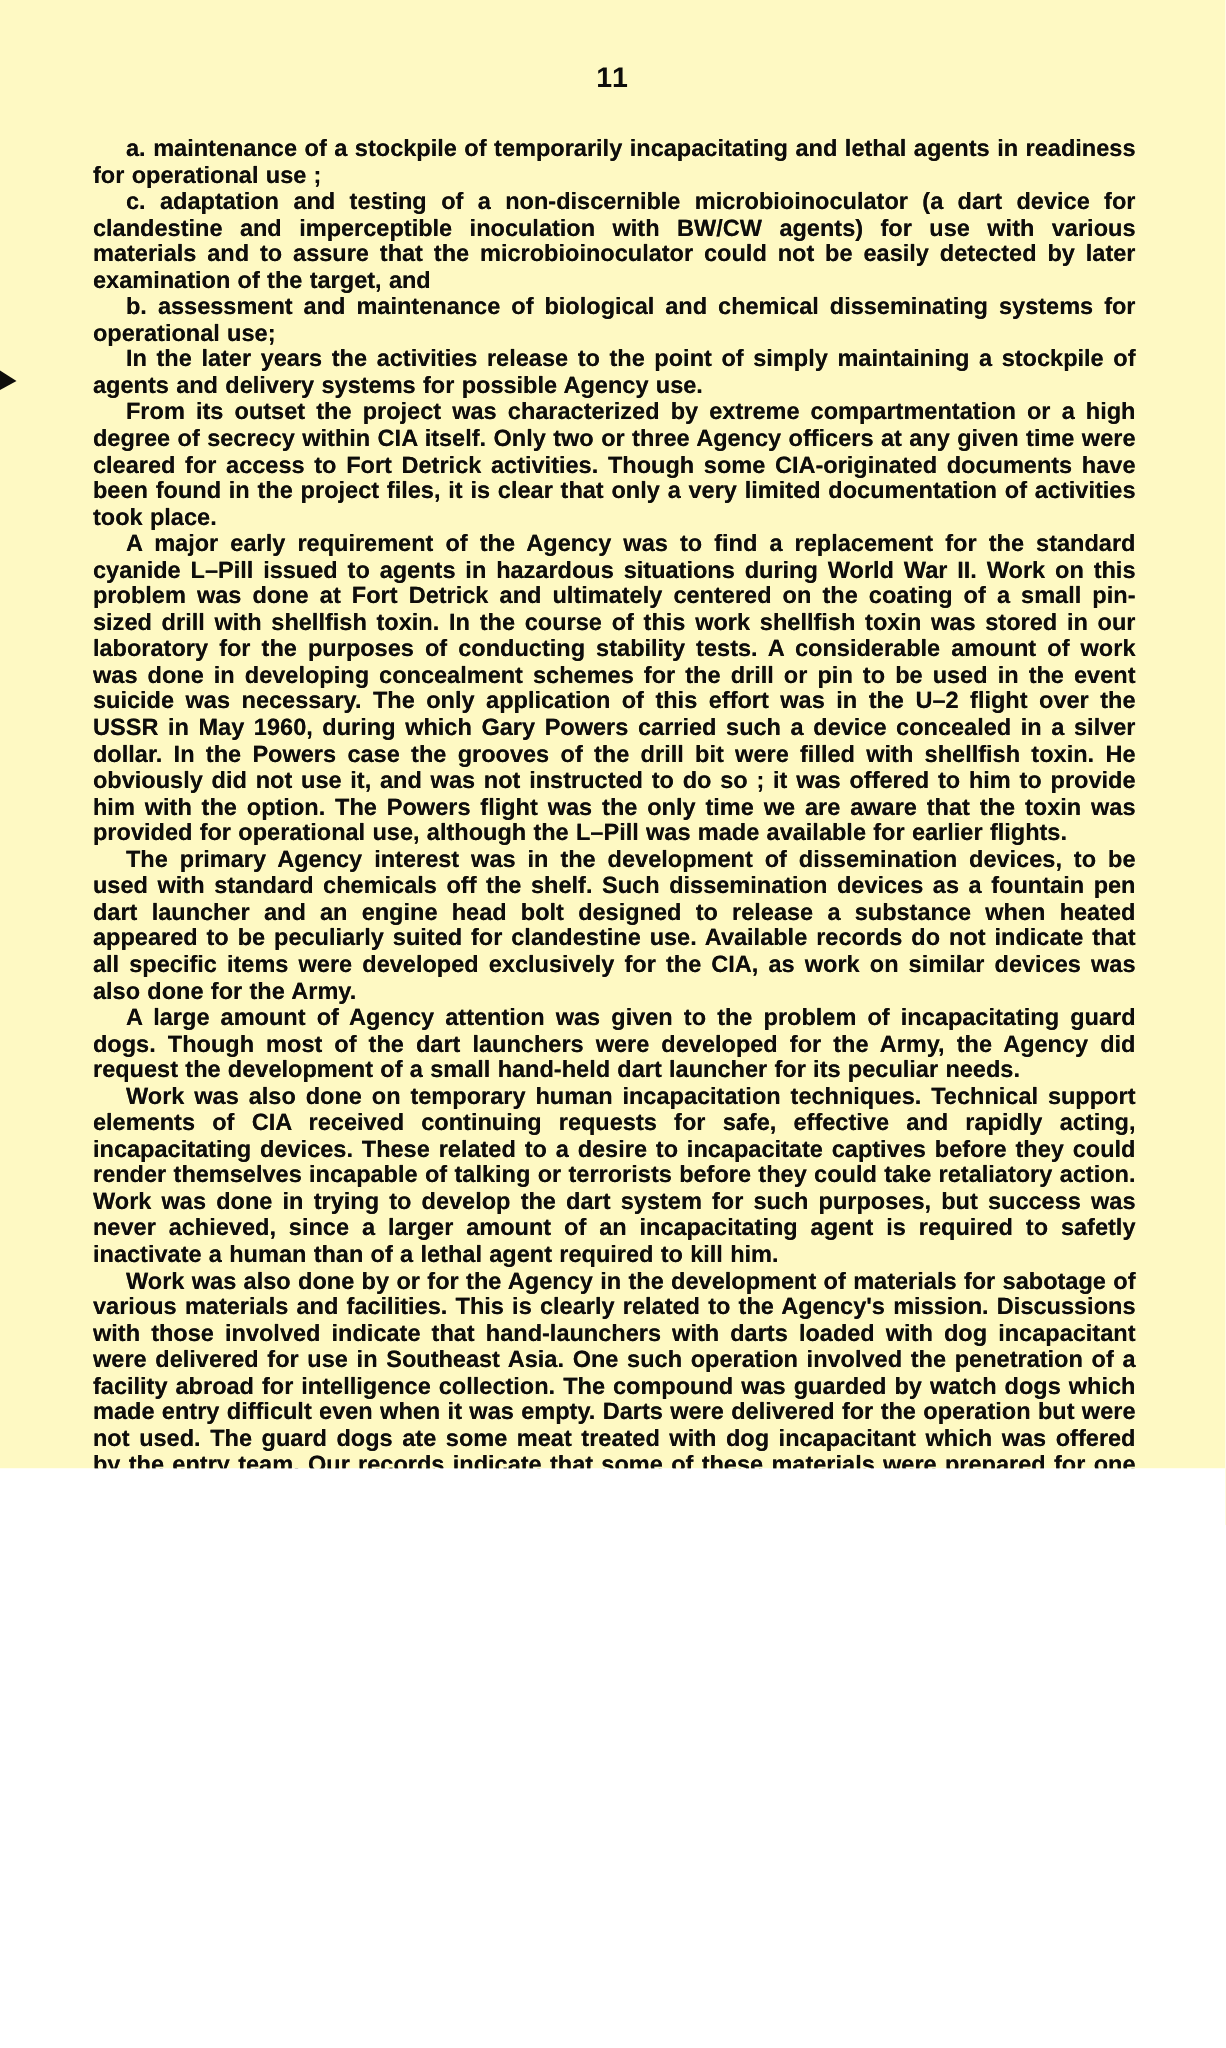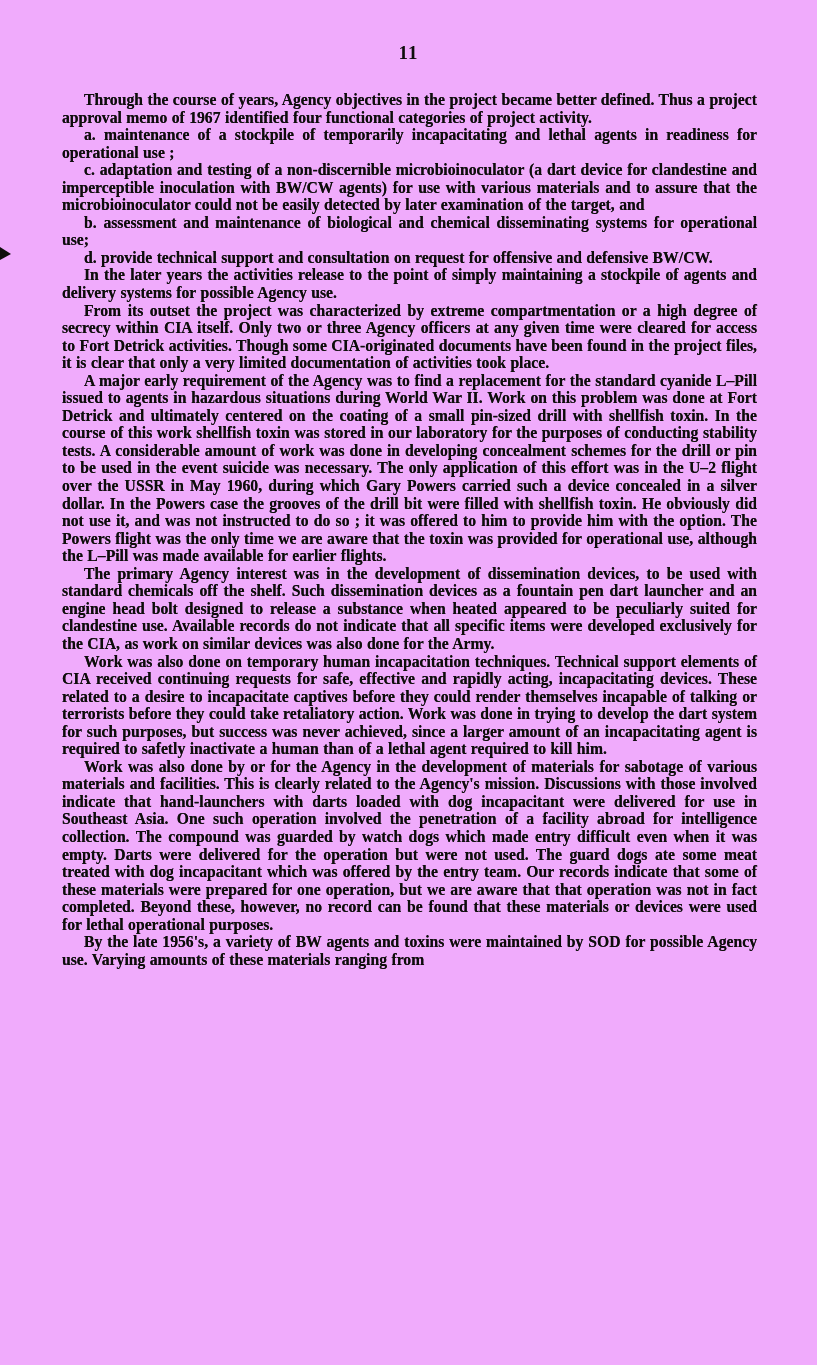--- a/index.html
+++ b/index.html
@@ -3,24 +3,24 @@
 <meta charset="utf-8">
 <style>
   html, body {
     margin: 0;
     padding: 0;
     background: #ffffff;
   }
   .page {
     position: relative;
     width: 817px;
-    height: 1365px;
-    background: #f0abfc;
+    height: 979px;
+    background: #fef9c3;
     overflow: hidden;
-    font-family: Liberation Serif, serif;
+    font-family: Liberation Sans, sans-serif;
     color: #0e0d0b;
   }
   .page-number {
     position: absolute;
     top: 42px;
     left: 0;
     right: 0;
     text-align: center;
     font-size: 19px;
     font-weight: bold;
@@ -54,26 +54,25 @@
     border-left: 11px solid #0e0d0b;
   }
 </style>
 </head>
 <body>
 
 <div class="page">
   <div class="page-number">11</div>
   <div class="margin-mark"></div>
   <div class="content">
-    <p>Through the course of years, Agency objectives in the project became better defined. Thus a project approval memo of 1967 identified four functional categories of project activity.</p>
     <p>a. maintenance of a stockpile of temporarily incapacitating and lethal agents in readiness for operational use ;</p>
     <p>c. adaptation and testing of a non-discernible microbioinoculator (a dart device for clandestine and imperceptible inoculation with BW/CW agents) for use with various materials and to assure that the microbioinoculator could not be easily detected by later examination of the target, and</p>
     <p>b. assessment and maintenance of biological and chemical disseminating systems for operational use;</p>
-    <p>d. provide technical support and consultation on request for offensive and defensive BW/CW.</p>
     <p>In the later years the activities release to the point of simply maintaining a stockpile of agents and delivery systems for possible Agency use.</p>
     <p>From its outset the project was characterized by extreme compartmentation or a high degree of secrecy within CIA itself. Only two or three Agency officers at any given time were cleared for access to Fort Detrick activities. Though some CIA-originated documents have been found in the project files, it is clear that only a very limited documentation of activities took place.</p>
     <p>A major early requirement of the Agency was to find a replacement for the standard cyanide L–Pill issued to agents in hazardous situations during World War II. Work on this problem was done at Fort Detrick and ultimately centered on the coating of a small pin-sized drill with shellfish toxin. In the course of this work shellfish toxin was stored in our laboratory for the purposes of conducting stability tests. A considerable amount of work was done in developing concealment schemes for the drill or pin to be used in the event suicide was necessary. The only application of this effort was in the U–2 flight over the USSR in May 1960, during which Gary Powers carried such a device concealed in a silver dollar. In the Powers case the grooves of the drill bit were filled with shellfish toxin. He obviously did not use it, and was not instructed to do so ; it was offered to him to provide him with the option. The Powers flight was the only time we are aware that the toxin was provided for operational use, although the L–Pill was made available for earlier flights.</p>
     <p>The primary Agency interest was in the development of dissemination devices, to be used with standard chemicals off the shelf. Such dissemination devices as a fountain pen dart launcher and an engine head bolt designed to release a substance when heated appeared to be peculiarly suited for clandestine use. Available records do not indicate that all specific items were developed exclusively for the CIA, as work on similar devices was also done for the Army.</p>
+    <p>A large amount of Agency attention was given to the problem of incapacitating guard dogs. Though most of the dart launchers were developed for the Army, the Agency did request the development of a small hand-held dart launcher for its peculiar needs.</p>
     <p>Work was also done on temporary human incapacitation techniques. Technical support elements of CIA received continuing requests for safe, effective and rapidly acting, incapacitating devices. These related to a desire to incapacitate captives before they could render themselves incapable of talking or terrorists before they could take retaliatory action. Work was done in trying to develop the dart system for such purposes, but success was never achieved, since a larger amount of an incapacitating agent is required to safetly inactivate a human than of a lethal agent required to kill him.</p>
     <p>Work was also done by or for the Agency in the development of materials for sabotage of various materials and facilities. This is clearly related to the Agency's mission. Discussions with those involved indicate that hand-launchers with darts loaded with dog incapacitant were delivered for use in Southeast Asia. One such operation involved the penetration of a facility abroad for intelligence collection. The compound was guarded by watch dogs which made entry difficult even when it was empty. Darts were delivered for the operation but were not used. The guard dogs ate some meat treated with dog incapacitant which was offered by the entry team. Our records indicate that some of these materials were prepared for one operation, but we are aware that that operation was not in fact completed. Beyond these, however, no record can be found that these materials or devices were used for lethal operational purposes.</p>
     <p>By the late 1956's, a variety of BW agents and toxins were maintained by SOD for possible Agency use. Varying amounts of these materials ranging from</p>
   </div>
 </div>
 
 </body></html>

